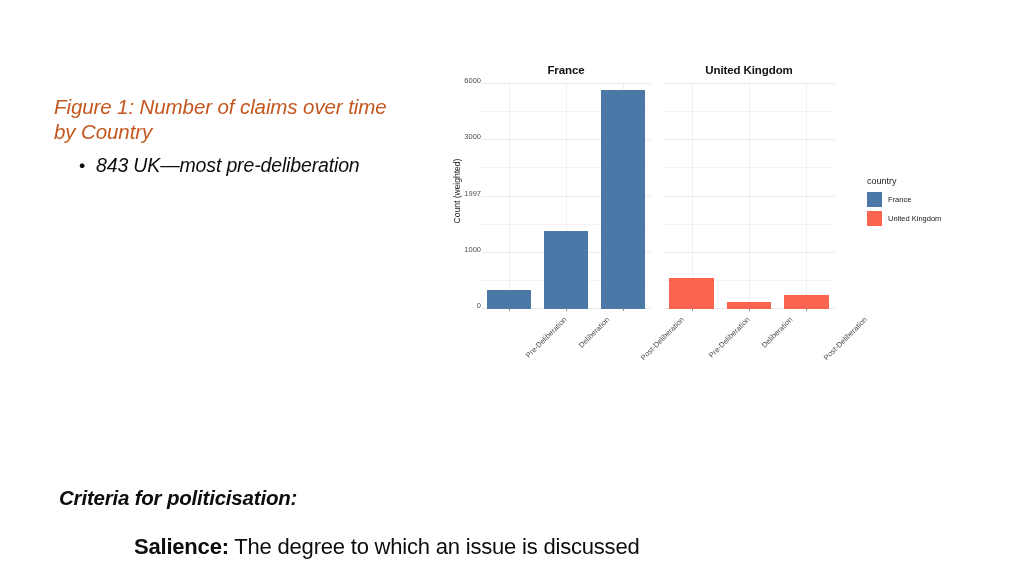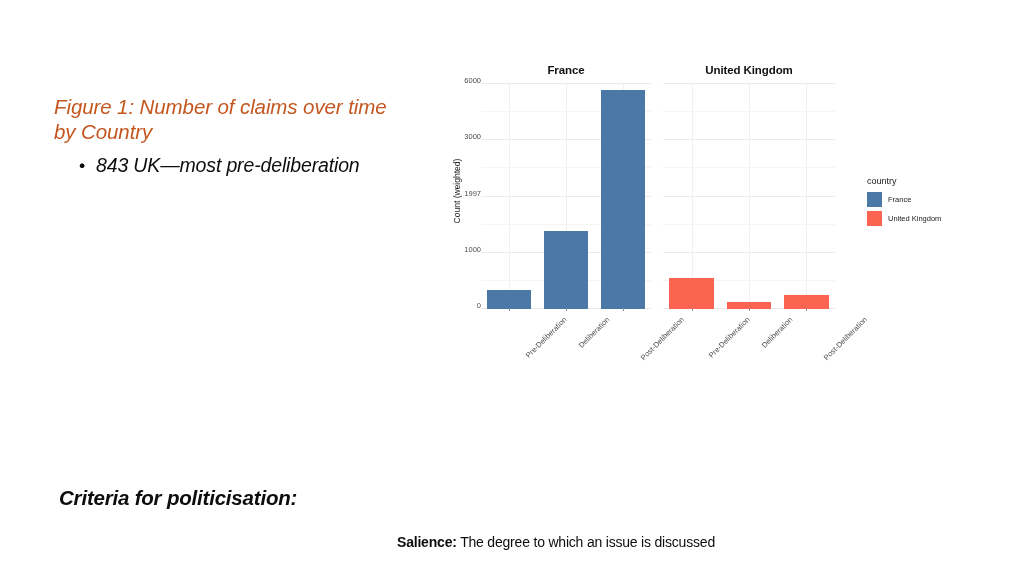--- a/index.html
+++ b/index.html
@@ -63,24 +63,23 @@
     margin-left: 59px;
     font-style: italic;
     font-weight: bold;
     font-size: 20.5px;
     color: #0d0d0d;
     letter-spacing: -0.2px;
   }
   .criteria-line {
     margin-left: 134px;
     margin-top: 24px;
-    font-size: 14px;
+    font-size: 22px;
     color: #0d0d0d;
     letter-spacing: -0.2px;
-    text-align: center;
   }
   .criteria-line .lead {
     font-weight: bold;
   }
 
   
   .chart-wrap {
     position: absolute;
     left: 441px;
     top: 58px;

